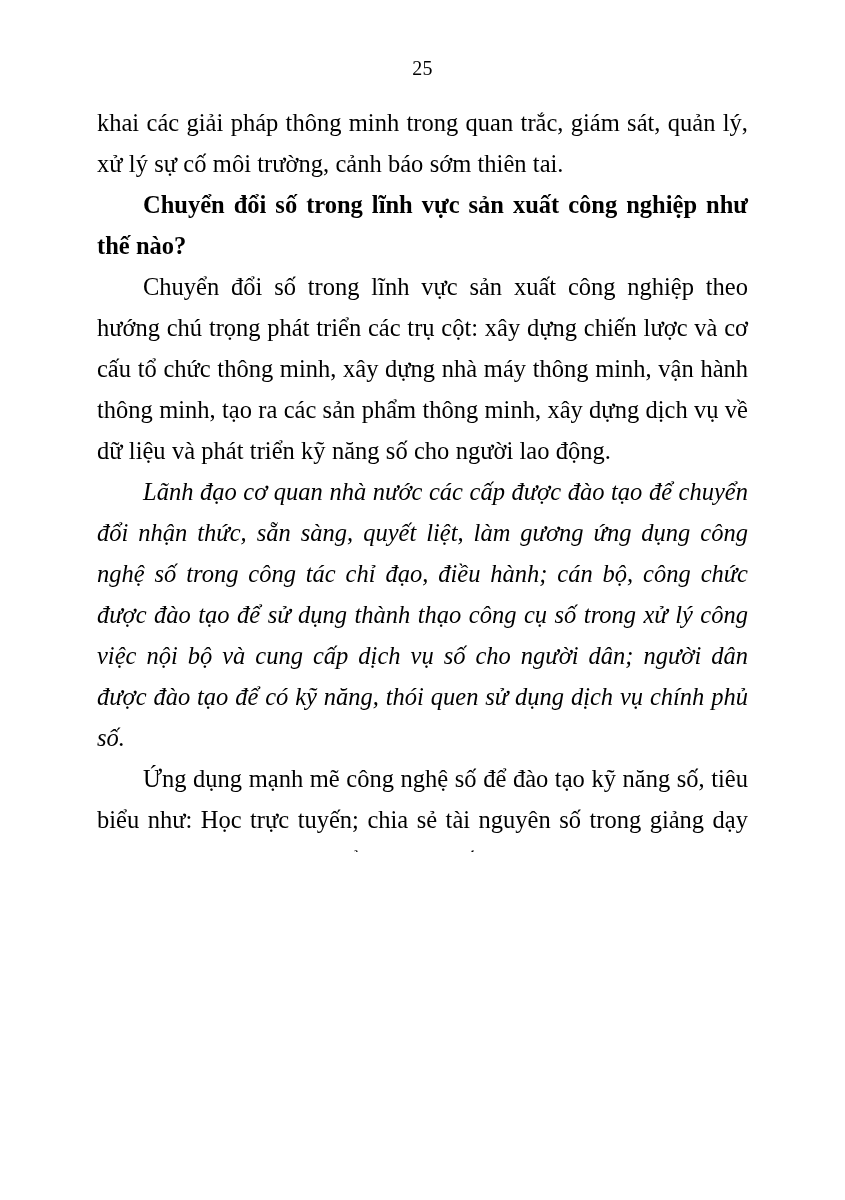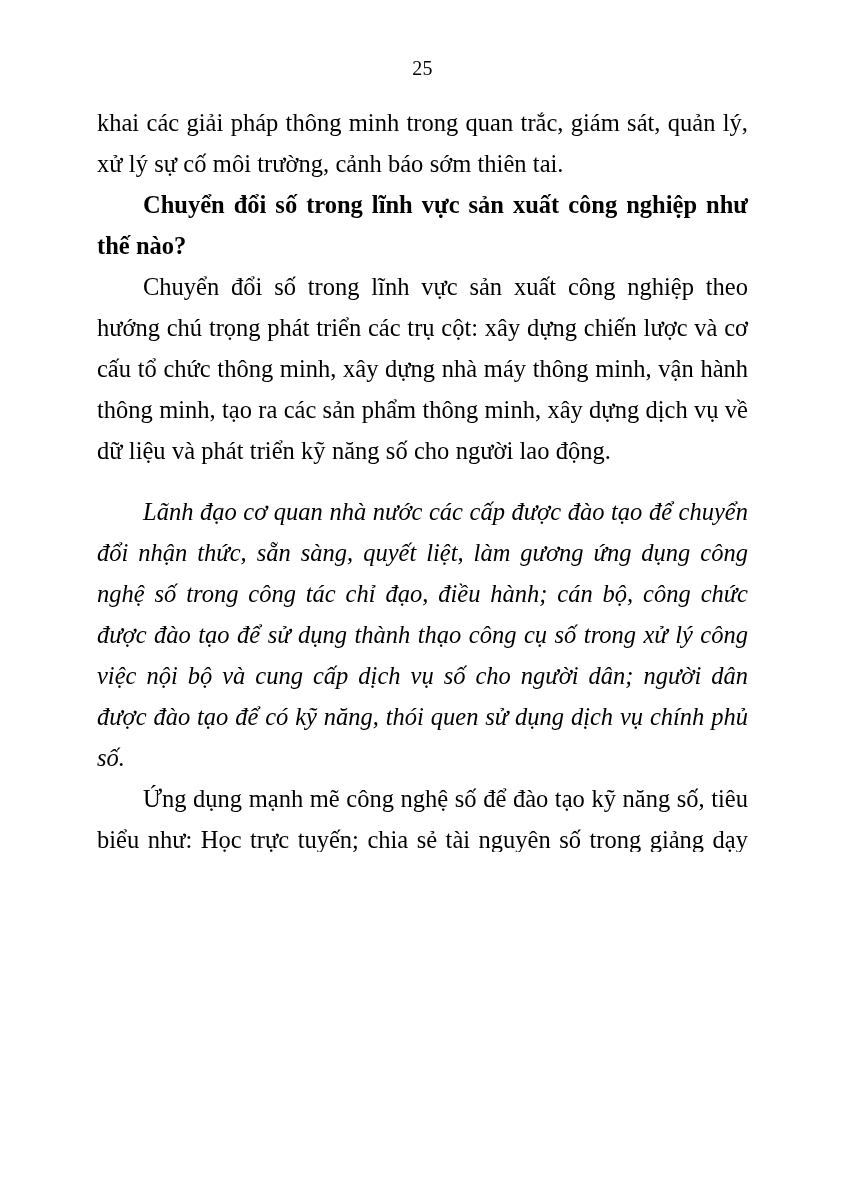--- a/index.html
+++ b/index.html
@@ -50,21 +50,20 @@
     font-weight: bold;
     text-indent: 46px;
   }
   p.heading-num {
     font-weight: bold;
     text-indent: 46px;
   }
   p.italic {
     font-style: italic;
     text-indent: 46px;
-    margin-top: 20px;
   }
   
   p::after {
     content: "";
     display: inline-block;
     width: 100%;
   }
   p.noJustifyLast::after { content: none; }
 </style>
 </head>

